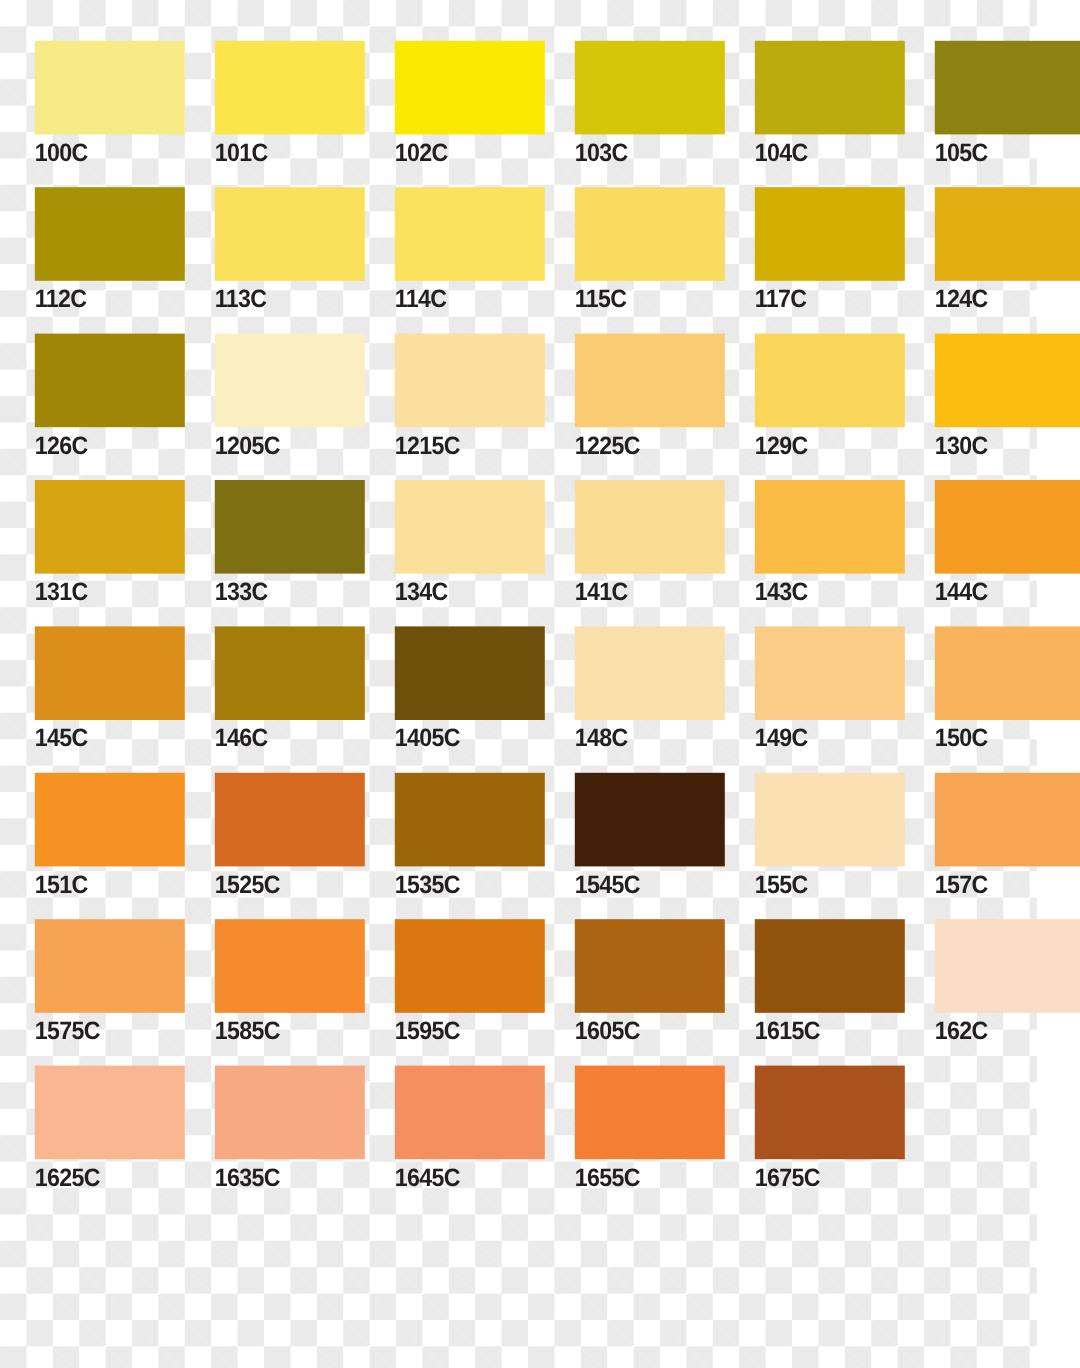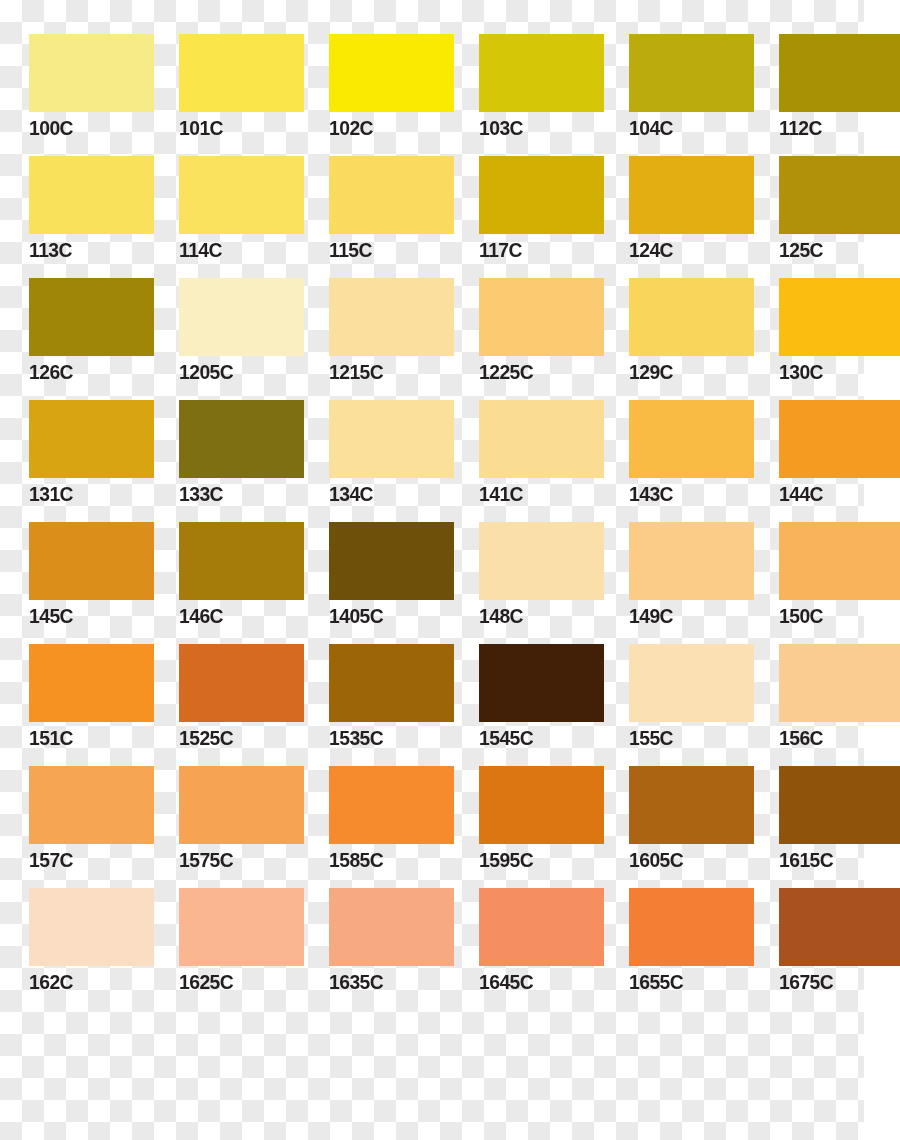--- a/index.html
+++ b/index.html
@@ -90,20 +90,24 @@
       </div>
       <div class="swatch-cell">
         <div class="swatch-chip" style="background-color: rgb(213, 198, 8);"></div>
         <div class="swatch-label">103C</div>
       </div>
       <div class="swatch-cell">
         <div class="swatch-chip" style="background-color: rgb(187, 171, 13);"></div>
         <div class="swatch-label">104C</div>
       </div>
       <div class="swatch-cell">
+        <div class="swatch-chip" style="background-color: rgb(140, 130, 17);"></div>
+        <div class="swatch-label">105C</div>
+      </div>
+      <div class="swatch-cell">
         <div class="swatch-chip" style="background-color: rgb(167, 146, 5);"></div>
         <div class="swatch-label">112C</div>
       </div>
       <div class="swatch-cell">
         <div class="swatch-chip" style="background-color: rgb(250, 225, 92);"></div>
         <div class="swatch-label">113C</div>
       </div>
       <div class="swatch-cell">
         <div class="swatch-chip" style="background-color: rgb(250, 226, 95);"></div>
         <div class="swatch-label">114C</div>
@@ -114,24 +118,20 @@
       </div>
       <div class="swatch-cell">
         <div class="swatch-chip" style="background-color: rgb(211, 175, 4);"></div>
         <div class="swatch-label">117C</div>
       </div>
       <div class="swatch-cell">
         <div class="swatch-chip" style="background-color: rgb(227, 174, 17);"></div>
         <div class="swatch-label">124C</div>
       </div>
       <div class="swatch-cell">
-        <div class="swatch-chip" style="background-color: rgb(177, 145, 9);"></div>
-        <div class="swatch-label">125C</div>
-      </div>
-      <div class="swatch-cell">
         <div class="swatch-chip" style="background-color: rgb(160, 134, 7);"></div>
         <div class="swatch-label">126C</div>
       </div>
       <div class="swatch-cell">
         <div class="swatch-chip" style="background-color: rgb(250, 239, 192);"></div>
         <div class="swatch-label">1205C</div>
       </div>
       <div class="swatch-cell">
         <div class="swatch-chip" style="background-color: rgb(251, 223, 158);"></div>
         <div class="swatch-label">1215C</div>
@@ -210,24 +210,20 @@
       </div>
       <div class="swatch-cell">
         <div class="swatch-chip" style="background-color: rgb(66, 32, 7);"></div>
         <div class="swatch-label">1545C</div>
       </div>
       <div class="swatch-cell">
         <div class="swatch-chip" style="background-color: rgb(251, 224, 179);"></div>
         <div class="swatch-label">155C</div>
       </div>
       <div class="swatch-cell">
-        <div class="swatch-chip" style="background-color: rgb(251, 204, 146);"></div>
-        <div class="swatch-label">156C</div>
-      </div>
-      <div class="swatch-cell">
         <div class="swatch-chip" style="background-color: rgb(246, 166, 83);"></div>
         <div class="swatch-label">157C</div>
       </div>
       <div class="swatch-cell">
         <div class="swatch-chip" style="background-color: rgb(247, 163, 84);"></div>
         <div class="swatch-label">1575C</div>
       </div>
       <div class="swatch-cell">
         <div class="swatch-chip" style="background-color: rgb(245, 139, 45);"></div>
         <div class="swatch-label">1585C</div>

